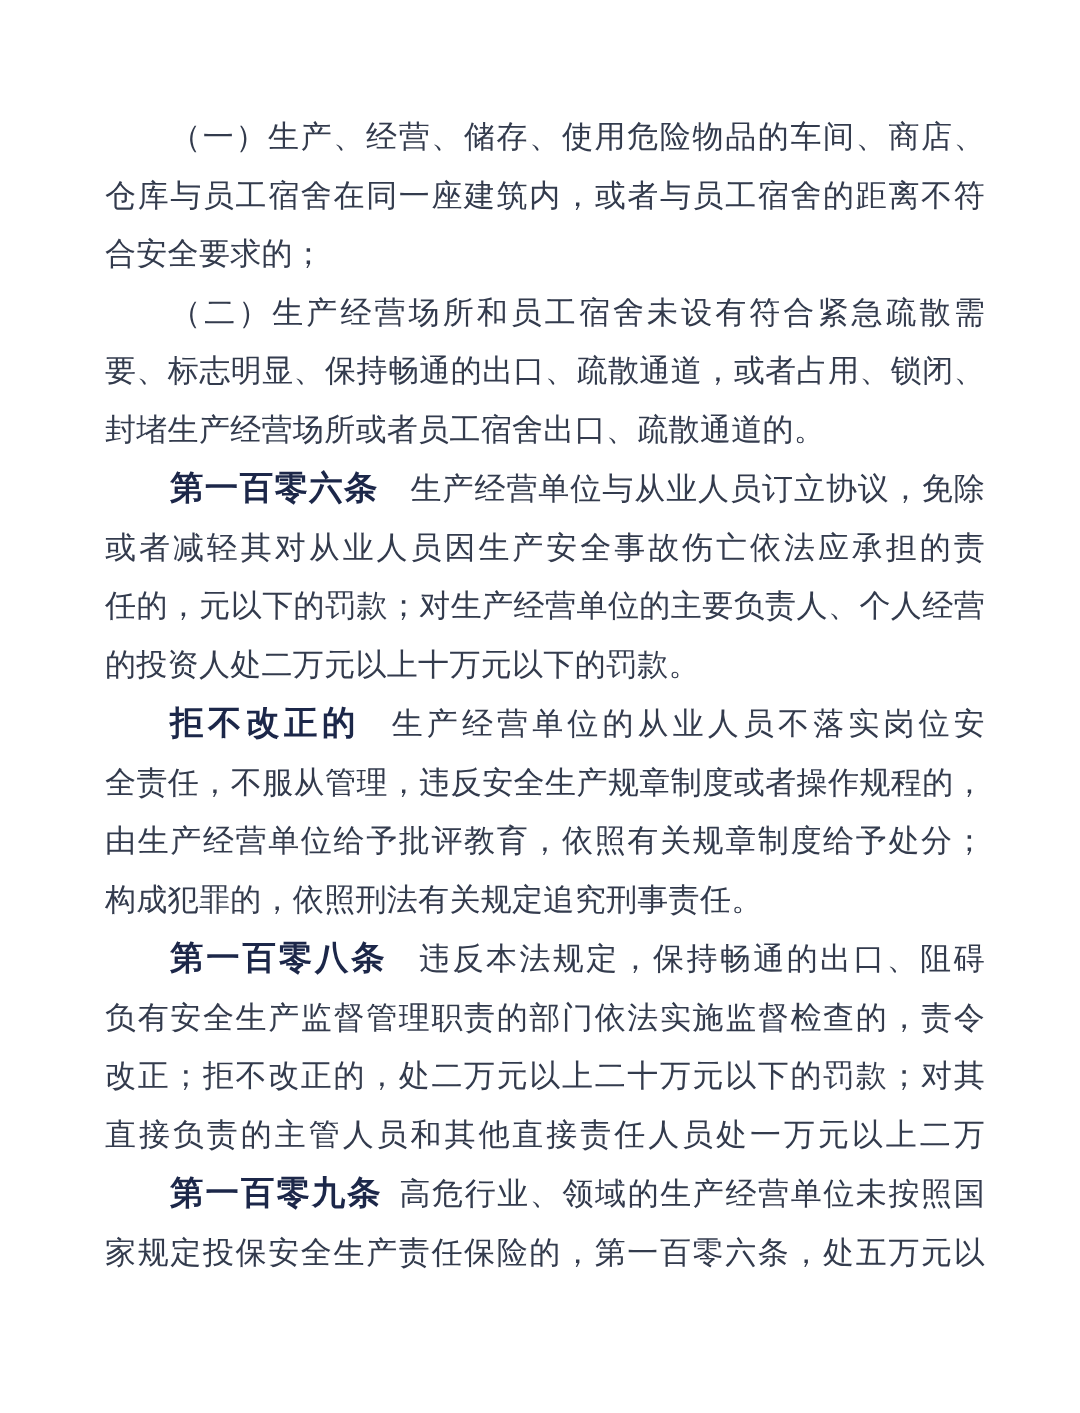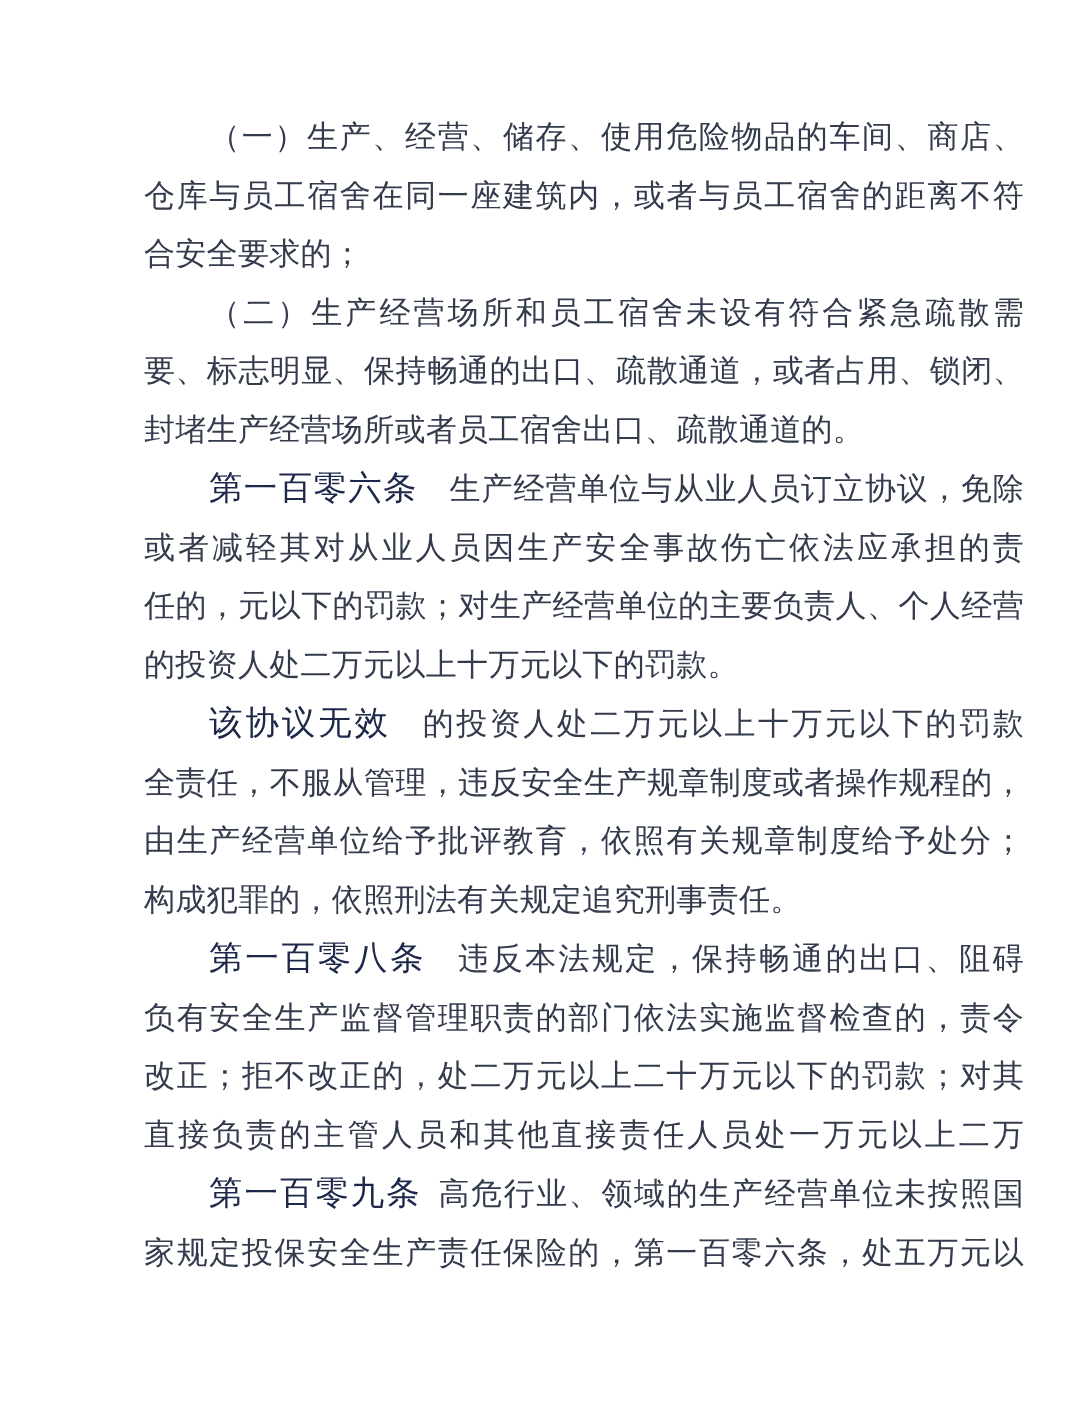--- a/index.html
+++ b/index.html
@@ -21,33 +21,32 @@
     background: #ffffff;
   }
   .line {
     width: 880px;
     font-size: 31px;
     line-height: 58.5px;
     color: #333b4d;
     white-space: nowrap;
     text-align: left;
     letter-spacing: 0.01em;
-    margin-left: 39px;
   }
   .line.fill {
     white-space: normal;
     text-align: justify;
     text-align-last: justify;
   }
   .line.indent {
     text-indent: 2.1em;
   }
   .art-no {
     font-family: "Liberation Sans", "DejaVu Sans", sans-serif;
-    font-weight: 400;
+    font-weight: 700;
     color: #1c2749;
     font-size: 1.08em;
     letter-spacing: 0.02em;
   }
   .art-no.gap-lg { margin-right: 0.95em; }
   .art-no.gap-sm { margin-right: 0.50em; }
 </style>
 </head>
 <body>
 
@@ -80,21 +79,21 @@
     <span>或者减轻其对从业人员因生产安全事故伤亡依法应承担的责</span>
   </div>
   <div class="line fill">
     <span>任的，元以下的罚款；对生产经营单位的主要负责人、个人经营</span>
   </div>
   <div class="line">
     <span>的投资人处二万元以上十万元以下的罚款。</span>
   </div>
 
   <div class="line fill indent">
-    <span class="art-no gap-lg">该协议无效</span><span>的投资人处二万元以上十万元以下的罚款</span>
+    <span class="art-no gap-lg">拒不改正的</span><span>生产经营单位的从业人员不落实岗位安</span>
   </div>
   <div class="line fill">
     <span>全责任，不服从管理，违反安全生产规章制度或者操作规程的，</span>
   </div>
   <div class="line fill">
     <span>由生产经营单位给予批评教育，依照有关规章制度给予处分；</span>
   </div>
   <div class="line">
     <span>构成犯罪的，依照刑法有关规定追究刑事责任。</span>
   </div>

